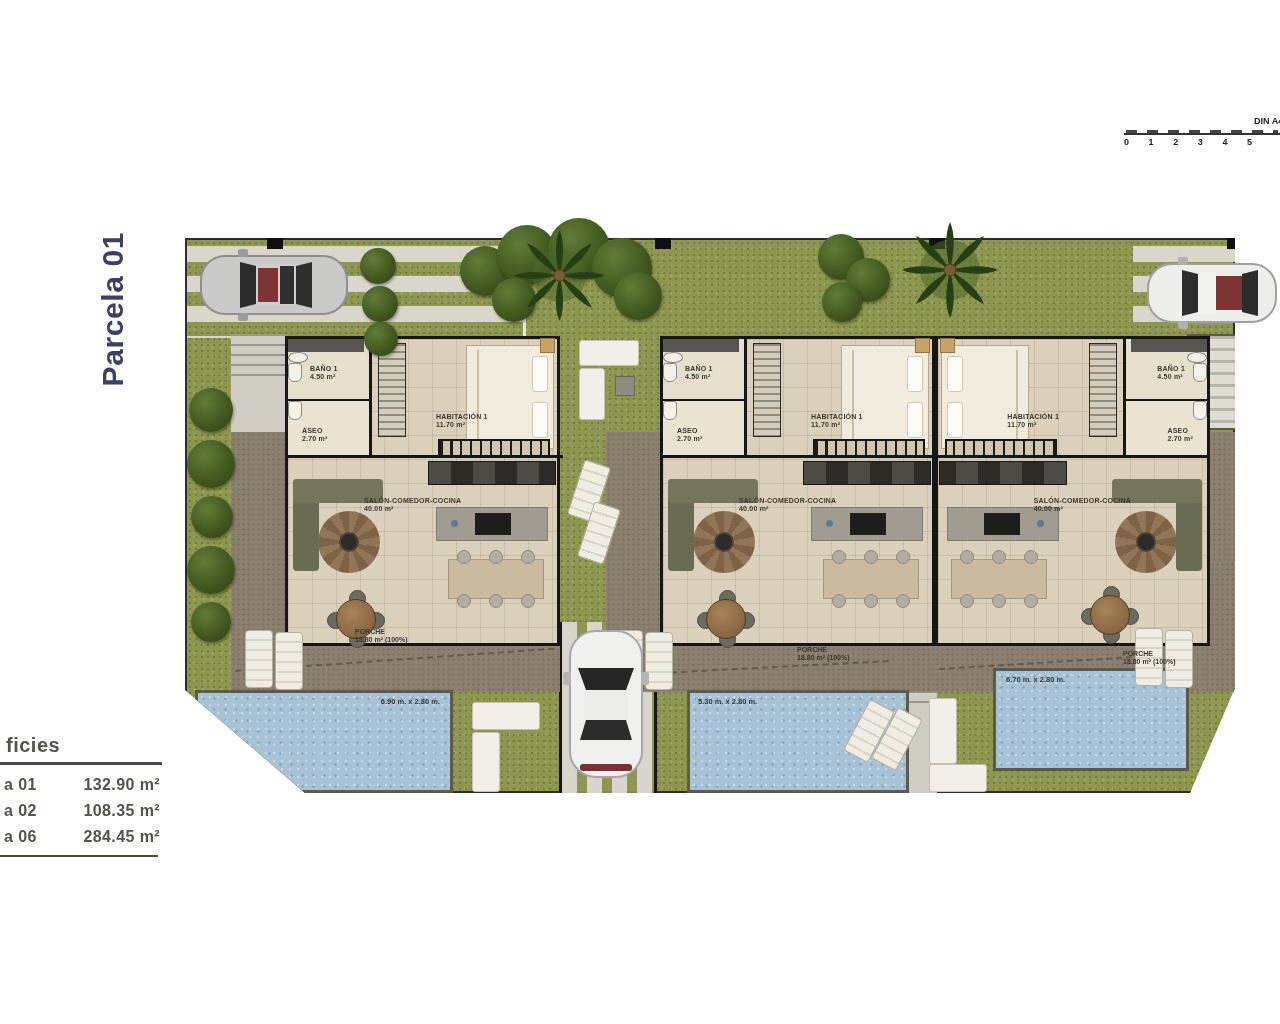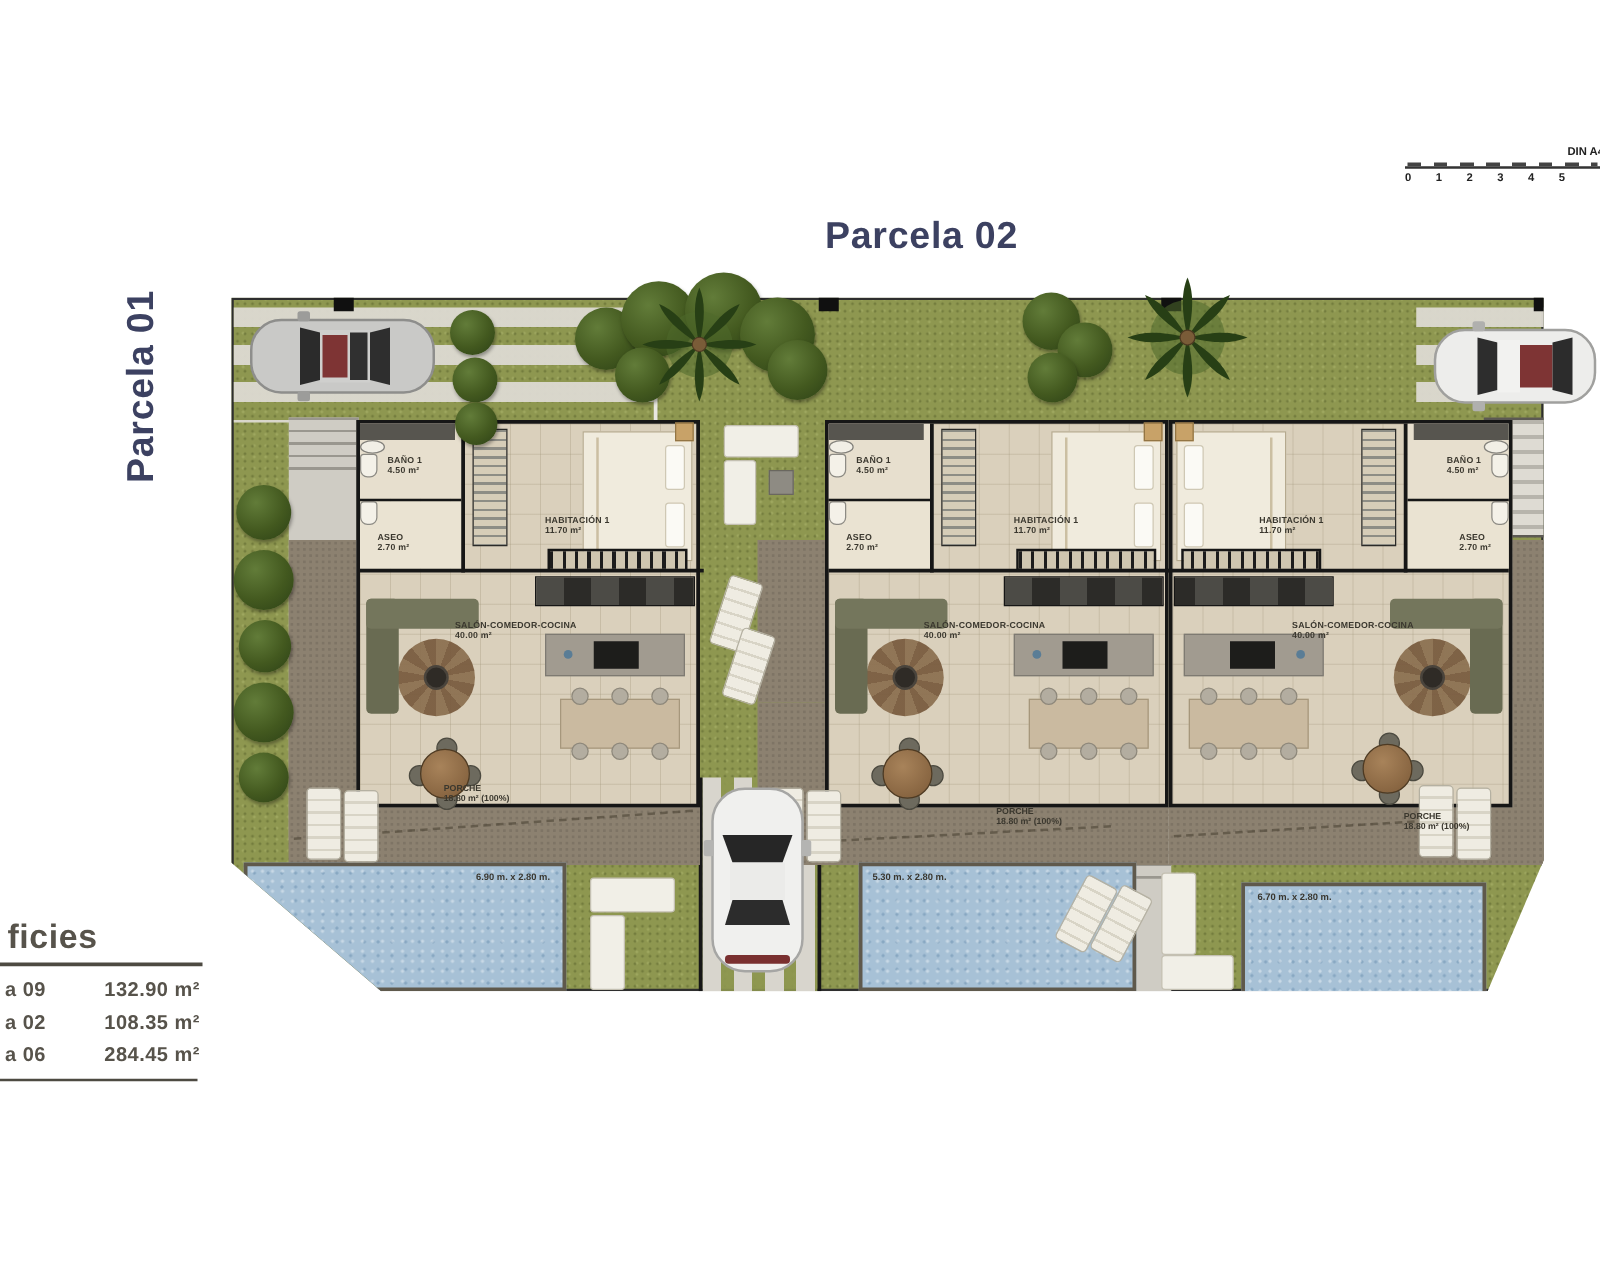--- a/index.html
+++ b/index.html
@@ -16,21 +16,21 @@
   #scalebar{position:absolute;left:1124px;top:116px;width:156px;height:40px;}
   .sb-label{position:absolute;left:130px;top:0;font-size:9px;color:#222;font-weight:700;white-space:nowrap;}
   .sb-marks{position:absolute;left:2px;top:14px;width:152px;height:3px;
             background:repeating-linear-gradient(90deg,#444 0 11px,transparent 11px 21px);}
   .sb-line{position:absolute;left:0;top:17px;width:160px;height:2px;background:#333;}
   .sb-ticks{position:absolute;left:0;top:21px;width:128px;display:flex;justify-content:space-between;
             font-size:9px;color:#222;font-weight:600;}
 
   
   #legend{position:absolute;left:0;top:734px;width:162px;color:#57534b;}
-  .lg-title{font-size:27px;font-weight:600;padding-left:6px;letter-spacing:.5px;}
+  .lg-title{font-size:20px;font-weight:600;padding-left:6px;letter-spacing:.5px;}
   .lg-rule{height:3px;background:#4d4a42;margin:5px 0 7px 0;}
   .lg-row{display:flex;justify-content:space-between;font-size:16px;font-weight:600;
           padding:4px 2px 4px 4px;letter-spacing:.4px;}
   .lg-rule2{height:2px;background:#4d4a42;margin-top:5px;width:158px;}
 
   
   #plan{position:absolute;left:185px;top:238px;width:1050px;height:555px;
         background-color:#8e9750;
         background-image:radial-gradient(rgba(47,58,16,.28) 1px,transparent 1.3px),
                          radial-gradient(rgba(215,224,150,.22) 1px,transparent 1.3px);
@@ -62,21 +62,21 @@
   #t2main{left:419px;top:322px;width:329px;height:130px;}
   #t3col{left:1000px;top:192px;width:50px;height:260px;}
   #t3main{left:748px;top:322px;width:302px;height:130px;}
 
   .pool{background-color:#a7c1d6;
         background-image:radial-gradient(rgba(255,255,255,.38) 1px,transparent 1.6px),
                          radial-gradient(rgba(88,128,163,.4) 1px,transparent 1.5px);
         background-size:8px 8px,11px 11px;border:3px solid #5f594c;box-sizing:border-box;}
   #pool1{left:8px;top:450px;width:258px;height:103px;}
   #pool2{left:500px;top:450px;width:222px;height:103px;}
-  #pool3{left:806px;top:466px;width:196px;height:103px;}
+  #pool3{left:806px;top:428px;width:196px;height:103px;}
   .pool-dim{position:absolute;top:4px;font-size:7.5px;font-weight:700;color:#39362e;white-space:nowrap;}
   #pool1 .pool-dim{right:10px;} #pool2 .pool-dim{left:8px;} #pool3 .pool-dim{left:10px;}
 
   .diag{height:0;border-top:3px solid #55504a;transform-origin:0 0;}
   #diagL{left:0;top:452px;width:159px;transform:rotate(40.6deg);}
   #diagR{left:1005px;top:555px;width:115px;transform:rotate(-66.8deg);}
 
   .pier{width:16px;height:12px;background:#101010;top:-3px;}
   .dash{border-top:2px dashed rgba(70,62,48,.55);transform-origin:0 0;}
 
@@ -150,41 +150,40 @@
         box-shadow:1px 2px 3px rgba(0,0,0,.35);}
   .palm{position:absolute;z-index:8;}
   .car{position:absolute;z-index:9;}
 </style>
 </head>
 <body>
 
 <div id="stage">
 
   <div class="ptitle" id="title1">Parcela 01</div>
-  <div class="ptitle" id="title2">Parcela 02</div>
 
   <div id="scalebar">
     <div class="sb-label">DIN A4</div>
     <div class="sb-marks"></div>
     <div class="sb-line"></div>
     <div class="sb-ticks">
       <span>0</span>
         <span>1</span>
         <span>2</span>
         <span>3</span>
         <span>4</span>
         <span>5</span>
     </div>
   </div>
 
   <div id="legend">
     <div class="lg-title">ficies</div>
     <div class="lg-rule"></div>
     <div class="lg-row">
-      <span>a 09</span>
+      <span>a 01</span>
         <span>132.90 m²</span>
     </div>
     <div class="lg-row">
       <span>a 02</span>
         <span>108.35 m²</span>
     </div>
     <div class="lg-row">
       <span>a 06</span>
         <span>284.45 m²</span>
     </div>

